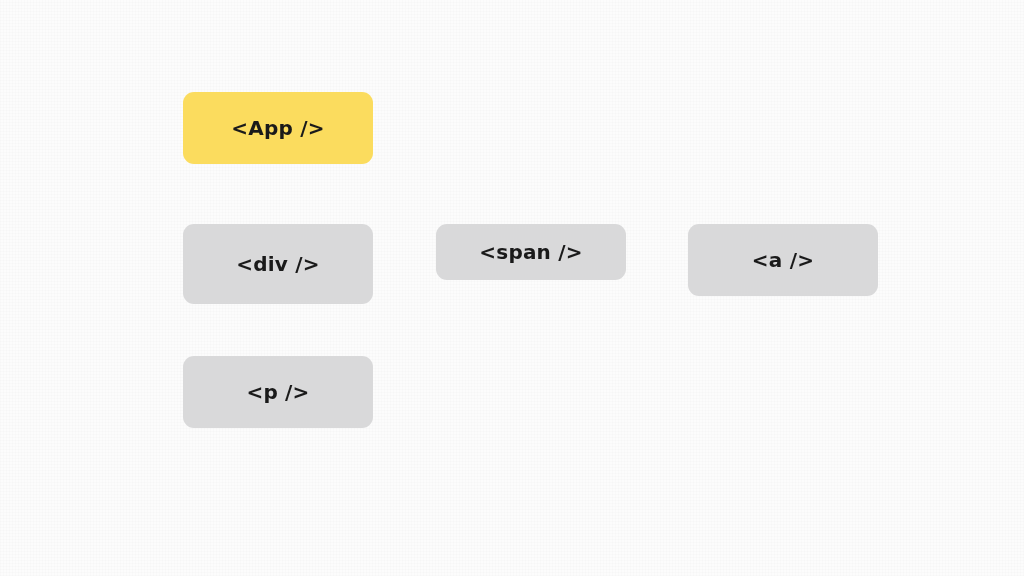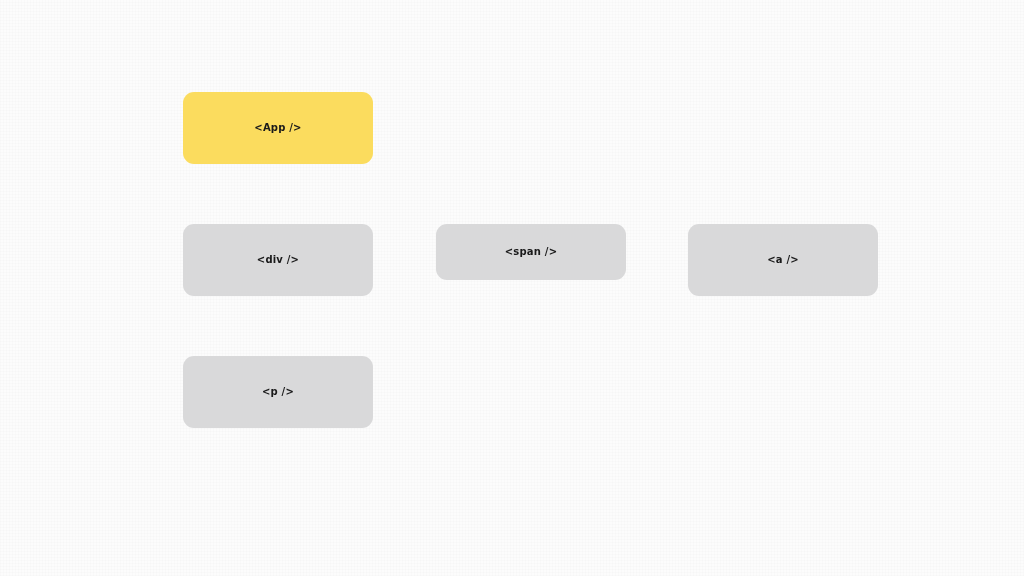--- a/index.html
+++ b/index.html
@@ -30,21 +30,21 @@
     position: absolute;
     display: flex;
     align-items: center;
     justify-content: center;
     box-sizing: border-box;
     border-radius: 11px;
     user-select: none;
   }
 
   .node-label {
-    font-size: 10px;
+    font-size: 20px;
     font-weight: bold;
     letter-spacing: 0.2px;
     color: #1a1a1a;
     white-space: nowrap;
     line-height: 1;
   }
 
   .node.root {
     background: #fbdc5e;
   }
@@ -55,21 +55,21 @@
 </style>
 </head>
 <body style="background: rgb(252, 252, 252);">
 
 <div id="canvas">
 
   <div class="node root" style="left: 183px; top: 92px; width: 190px; height: 72px; background: rgb(251, 220, 94);">
     <span class="node-label">&lt;App /&gt;</span>
   </div>
 
-  <div class="node child" style="left: 183px; top: 224px; width: 190px; height: 72px; background: rgb(217, 217, 218);">
+  <div class="node child" style="left: 183px; top: 224px; width: 190px; height: 80px; background: rgb(217, 217, 218);">
     <span class="node-label">&lt;div /&gt;</span>
   </div>
 
   <div class="node child" style="left: 436px; top: 224px; width: 190px; height: 56px; background: rgb(217, 217, 218);">
     <span class="node-label">&lt;span /&gt;</span>
   </div>
 
   <div class="node child" style="left: 688px; top: 224px; width: 190px; height: 72px; background: rgb(217, 217, 218);">
     <span class="node-label">&lt;a /&gt;</span>
   </div>

